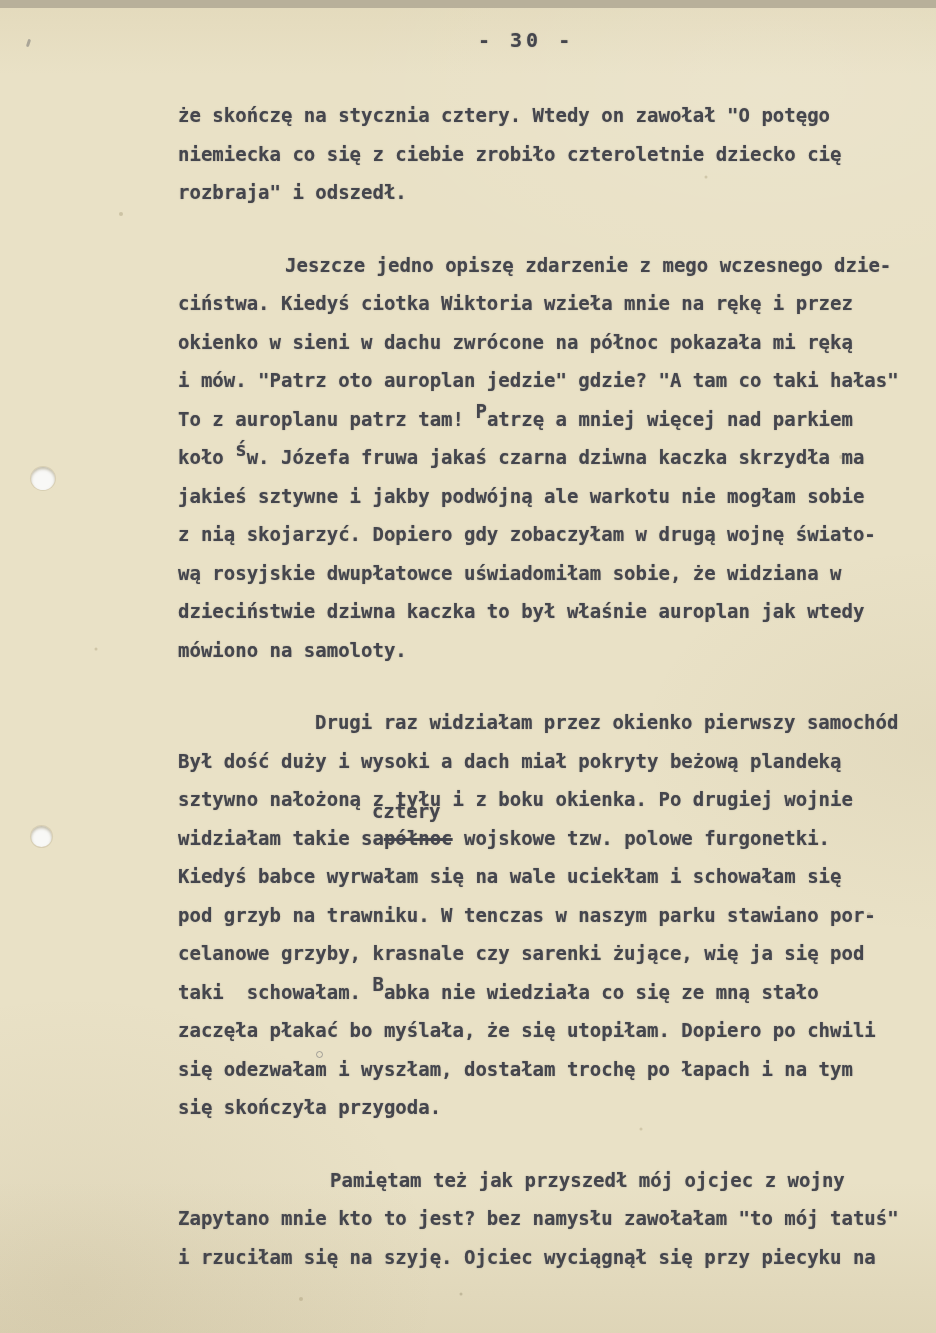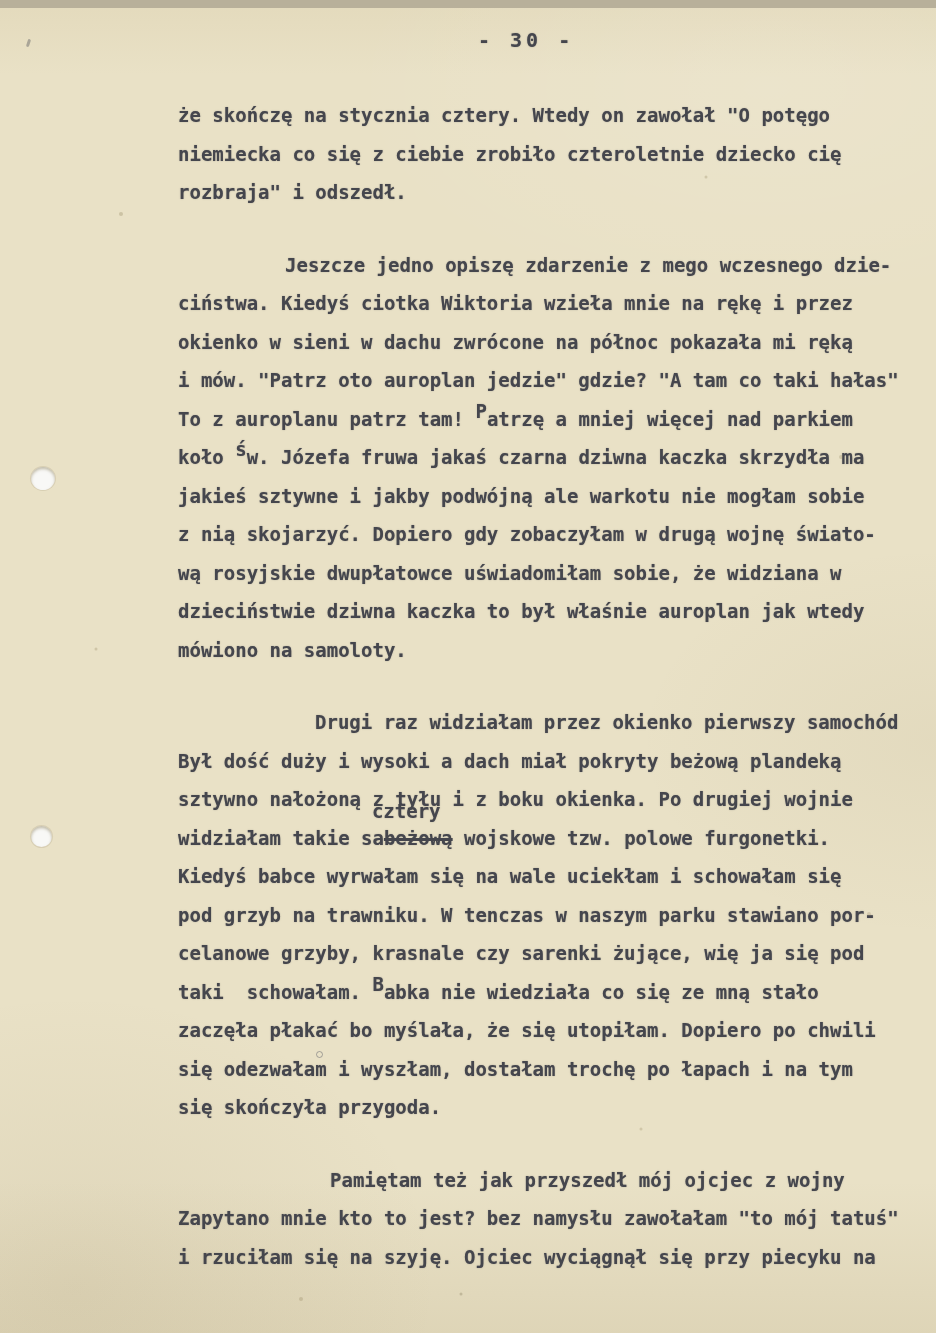--- a/index.html
+++ b/index.html
@@ -134,21 +134,21 @@
         <div class="line">jakieś sztywne i jakby podwójną ale warkotu nie mogłam sobie</div>
         <div class="line">z nią skojarzyć. Dopiero gdy zobaczyłam w drugą wojnę świato-</div>
         <div class="line">wą rosyjskie dwupłatowce uświadomiłam sobie, że widziana w</div>
         <div class="line">dzieciństwie dziwna kaczka to był właśnie auroplan jak wtedy</div>
         <div class="line">mówiono na samoloty.</div>
       </div>
       <div class="paragraph">
         <div class="line" style="padding-left: 137px;">Drugi raz widziałam przez okienko pierwszy samochód</div>
         <div class="line">Był dość duży i wysoki a dach miał pokryty beżową plandeką</div>
         <div class="line">sztywno nałożoną z tyłu i z boku okienka. Po drugiej wojnie</div>
-        <div class="line">widziałam takie sa<span class="correction"><span class="strike">beżową</span><span class="over">cztery</span></span> wojskowe tzw. polowe furgonetki.</div>
+        <div class="line">widziałam takie sa<span class="correction"><span class="strike">północ</span><span class="over">cztery</span></span> wojskowe tzw. polowe furgonetki.</div>
         <div class="line">Kiedyś babce wyrwałam się na wale uciekłam i schowałam się</div>
         <div class="line">pod grzyb na trawniku. W tenczas w naszym parku stawiano por-</div>
         <div class="line">celanowe grzyby, krasnale czy sarenki żujące, wię ja się pod</div>
         <div class="line">taki  schowałam. <span class="raised">B</span>abka nie wiedziała co się ze mną stało</div>
         <div class="line">zaczęła płakać bo myślała, że się utopiłam. Dopiero po chwili</div>
         <div class="line">się odezwałam i wyszłam, dostałam trochę po łapach i na tym</div>
         <div class="line">się skończyła przygoda.</div>
       </div>
       <div class="paragraph">
         <div class="line" style="padding-left: 152px;">Pamiętam też jak przyszedł mój ojcjec z wojny</div>

